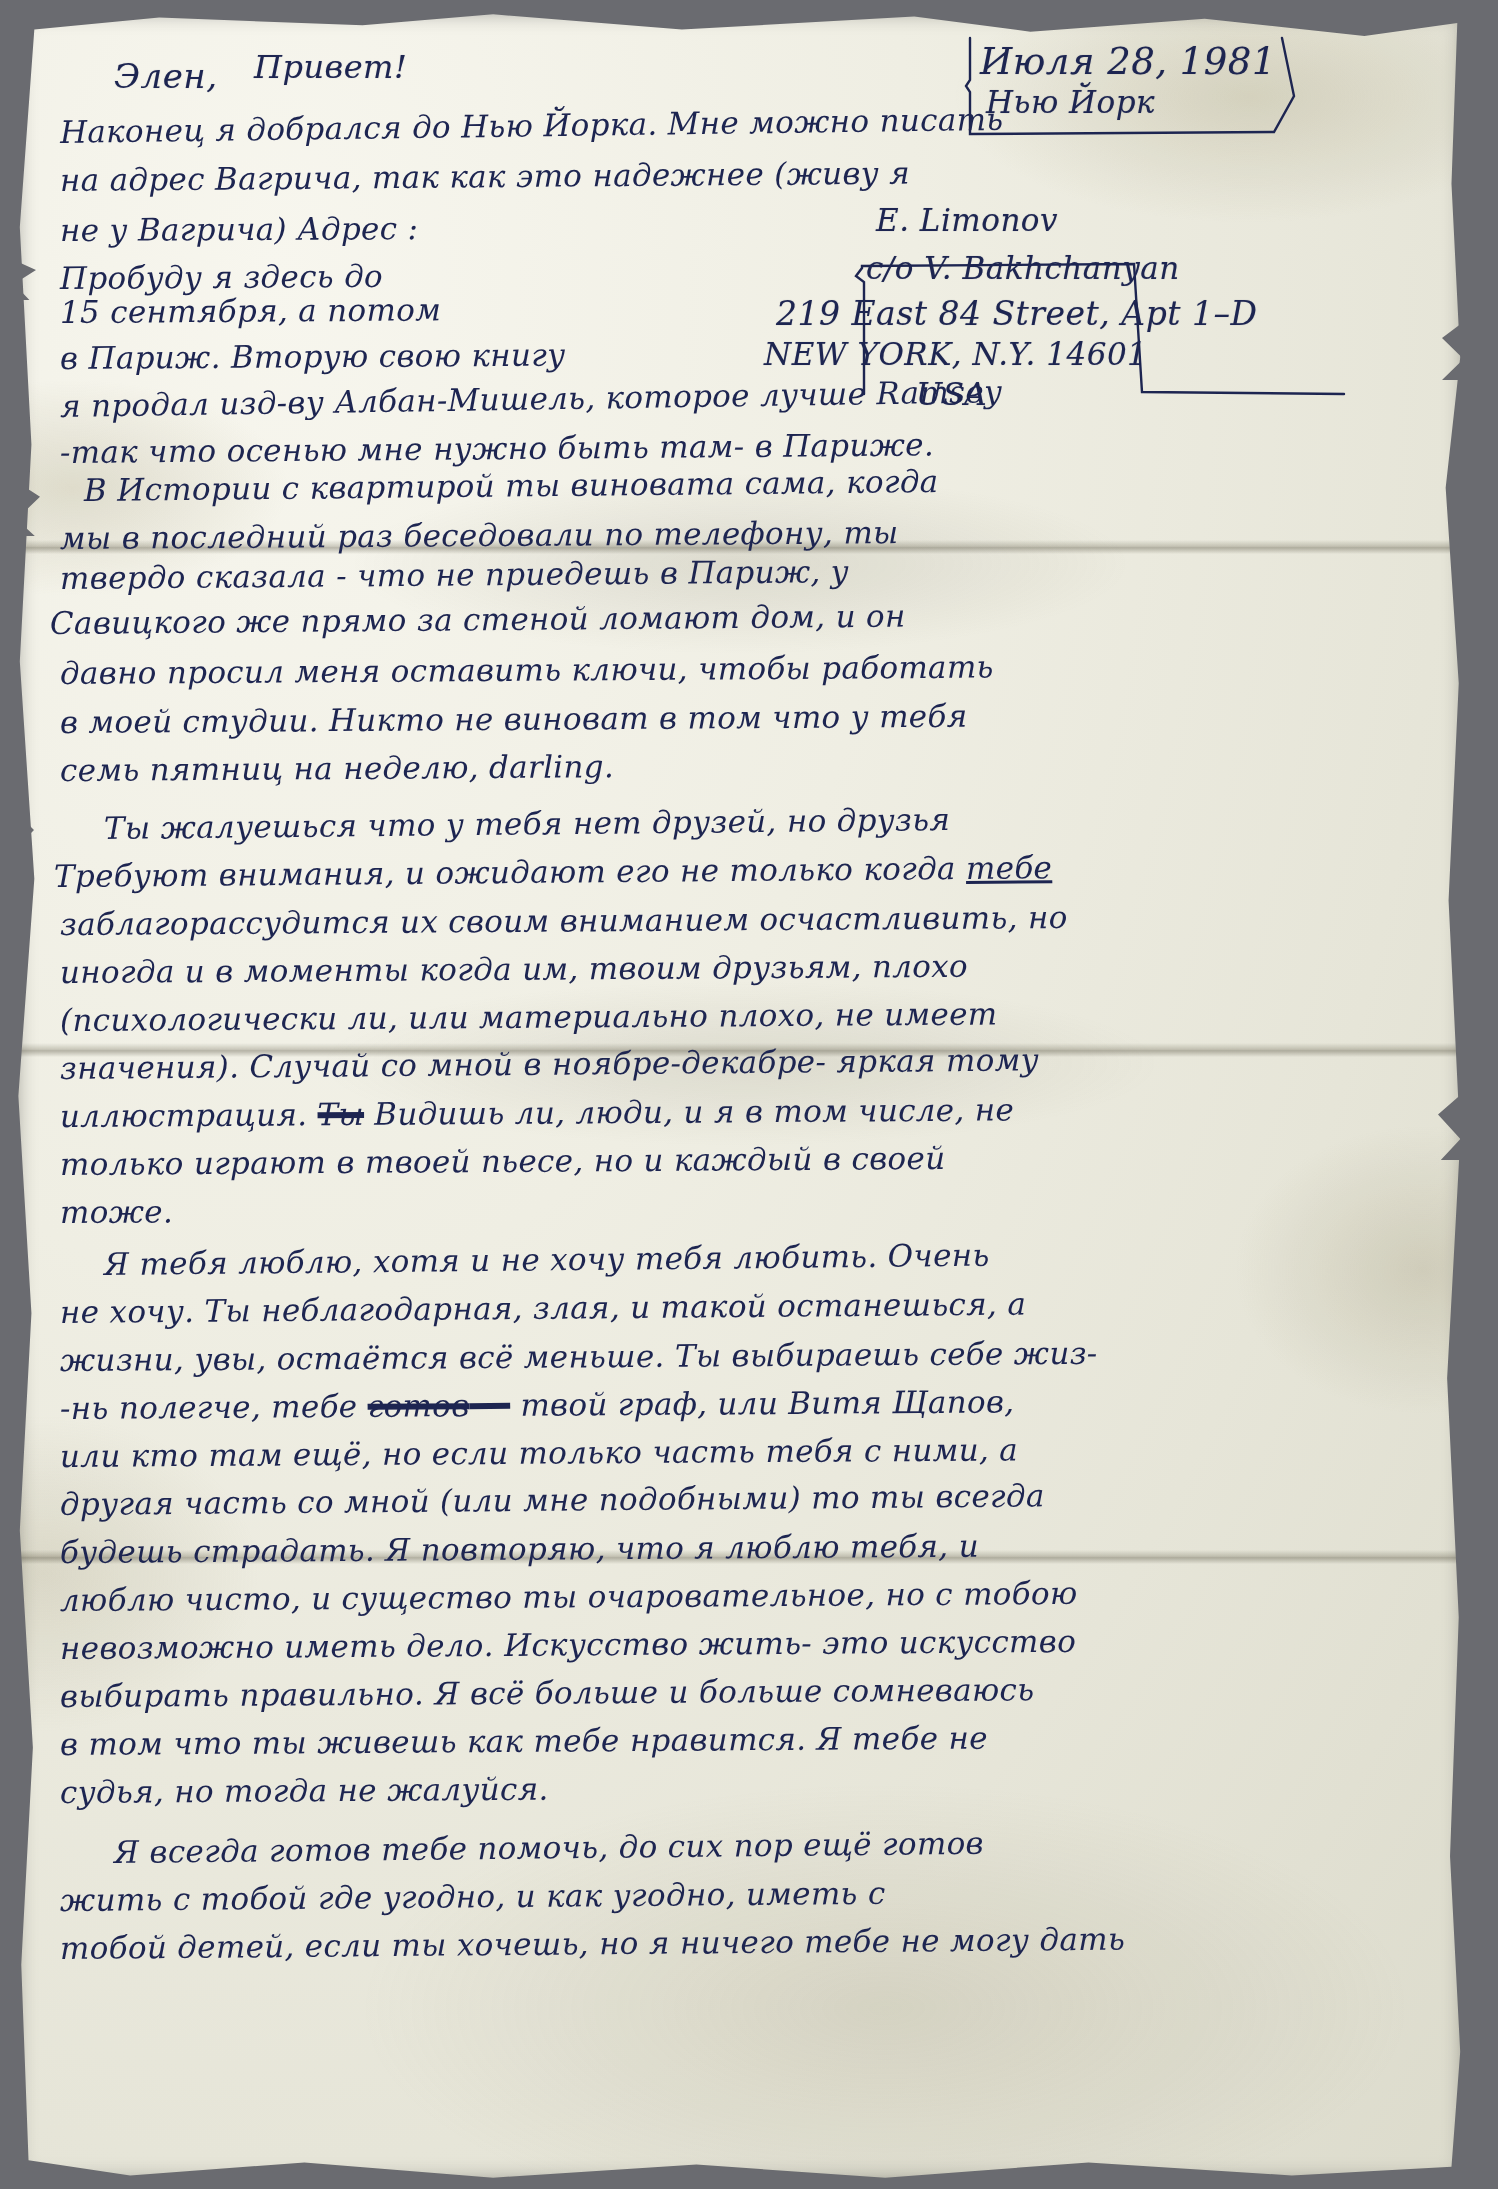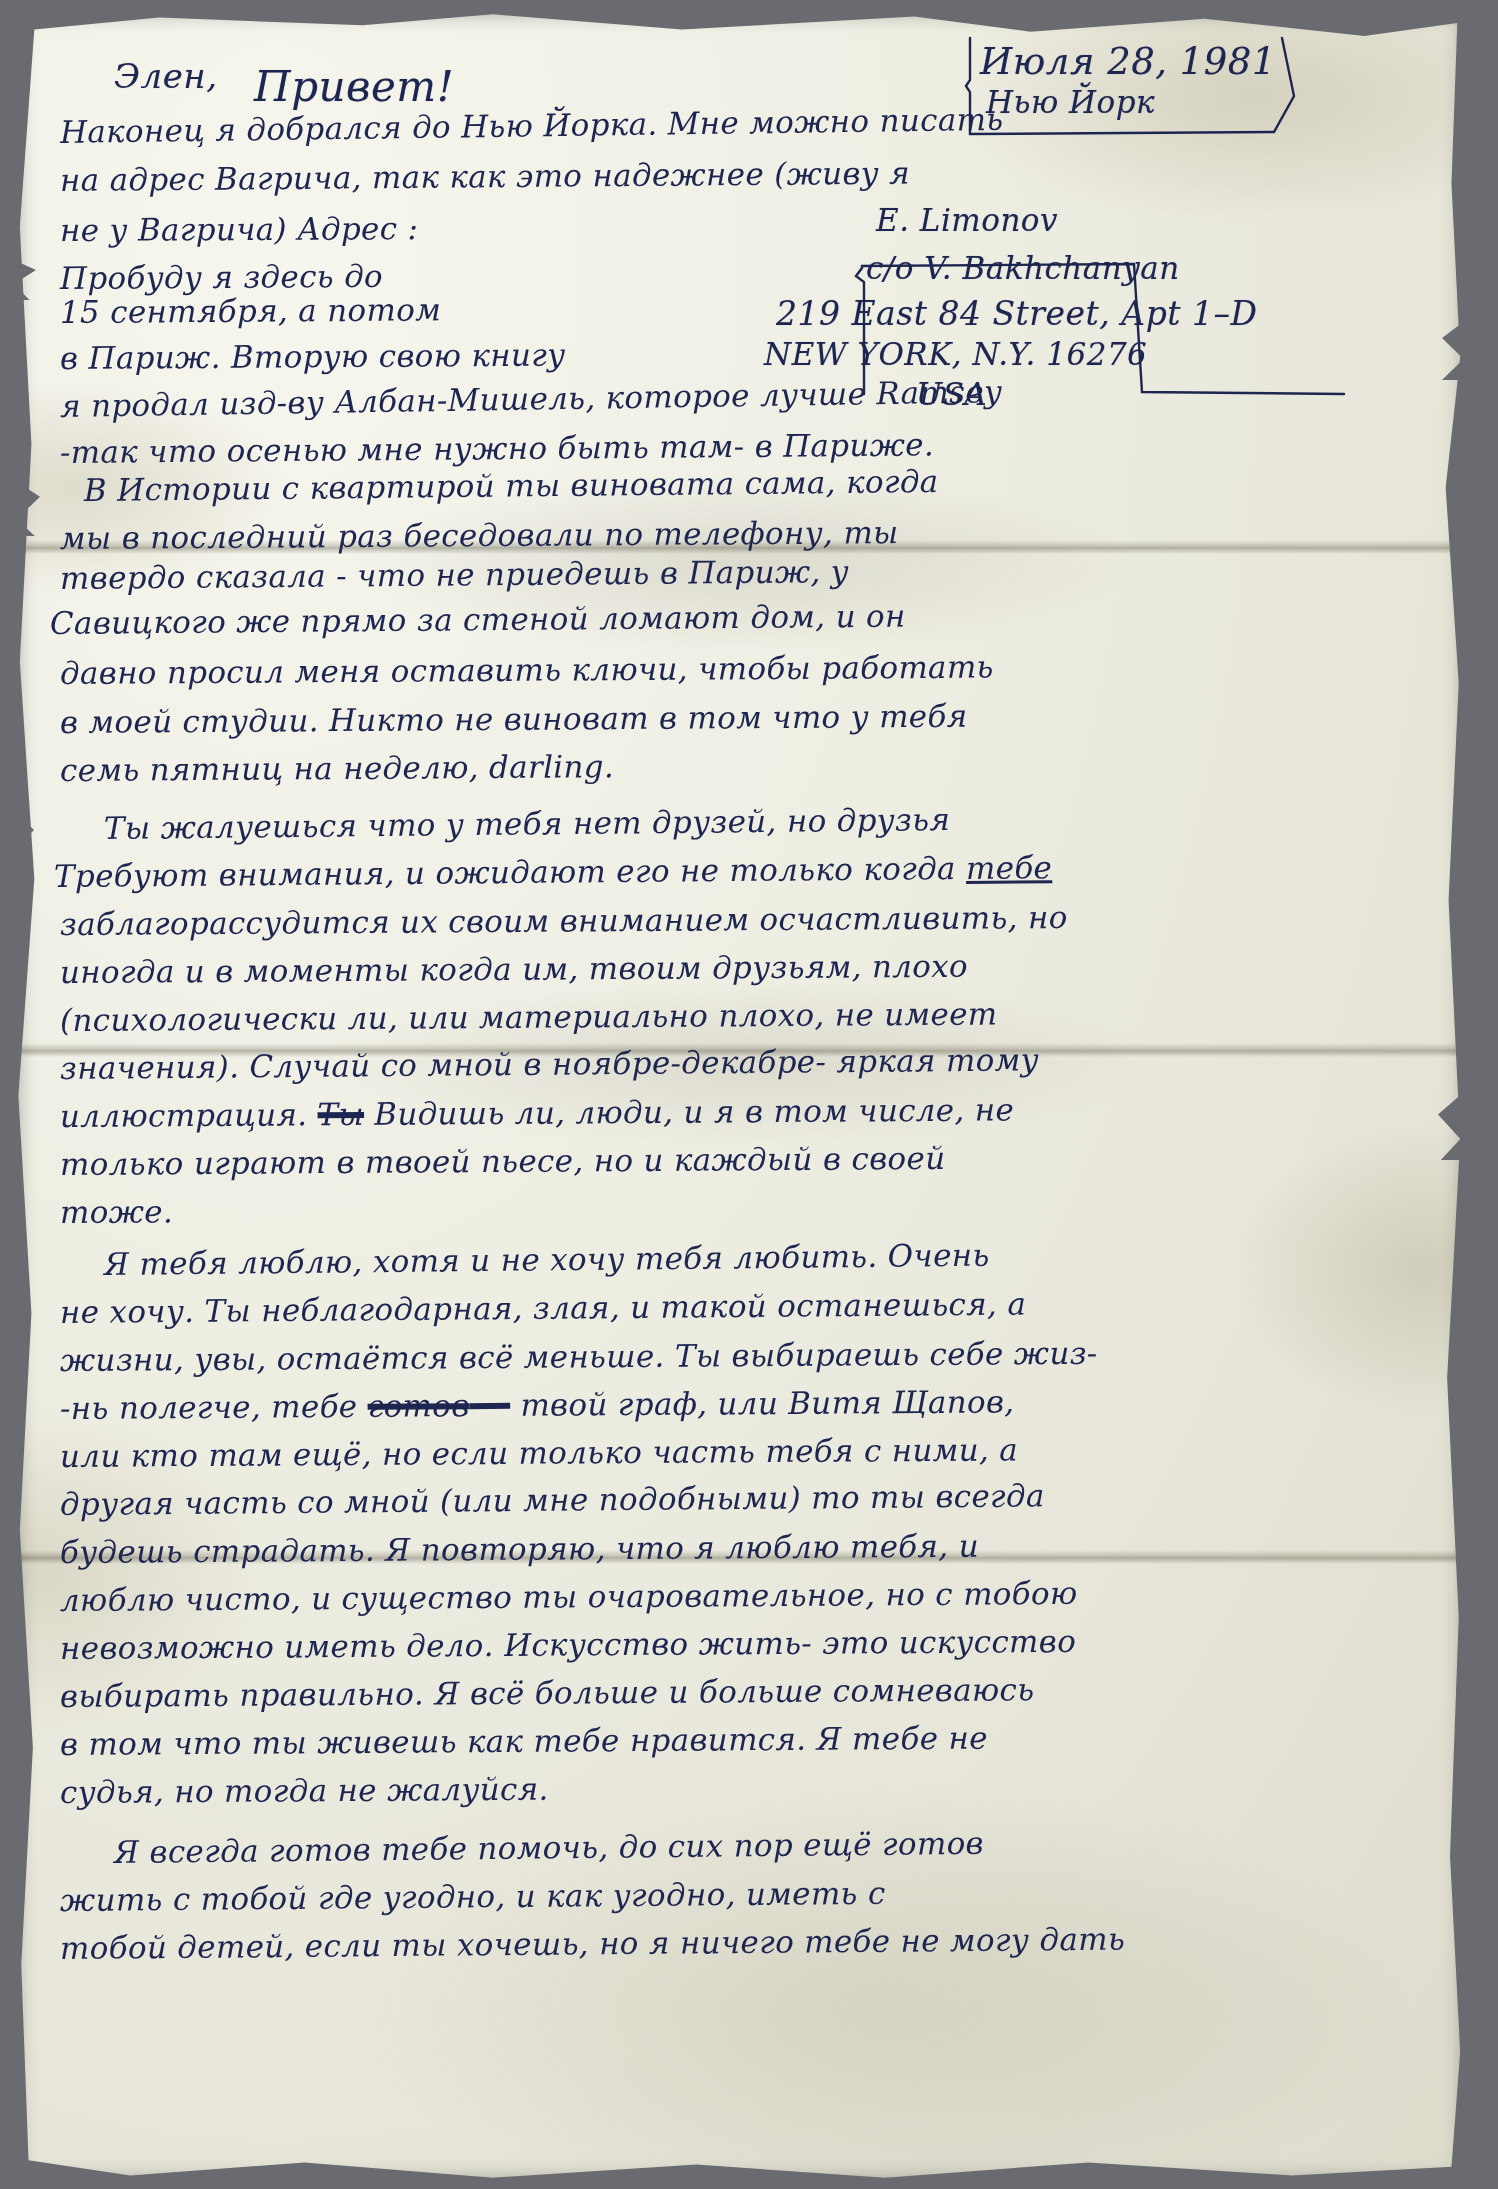--- a/index.html
+++ b/index.html
@@ -131,39 +131,39 @@
 
     <div id="date-block">
       <svg width="400" height="110" viewBox="0 0 400 110">
         <path d="M6,2 L6,44 L2,50 L6,56 L6,98 L310,96 L330,60 L318,2" fill="none" stroke="#1d2551" stroke-width="2.4" stroke-linecap="round"></path>
       </svg>
       <div class="hw d1">Июля 28, 1981</div>
       <div class="hw d2">Нью Йорк</div>
     </div>
 
     <div class="hw" style="left:100px; top:46px; font-size:34px;">Элен,</div>
-    <div class="hw" style="left:240px; top:52px; font-size:42px;text-align:right;">Привет!</div>
+    <div class="hw" style="left:240px; top:38px; font-size:32px;text-align:right;">Привет!</div>
 
     <div class="line" style="top:104px;  transform: rotate(-0.8deg); font-size:31px;">Наконец я добрался до Нью Йорка. Мне можно писать</div>
     <div class="line" style="top:152px;  transform: rotate(-0.5deg); font-size:31px;">на адрес Вагрича, так как это надежнее (живу я</div>
     <div class="line" style="top:202px;  transform: rotate(-0.3deg); font-size:31px; width:600px; right:auto;">не у Вагрича) Адрес :</div>
     <div class="line" style="top:250px;  transform: rotate(-0.4deg); font-size:31px; width:420px; right:auto;">Пробуду я здесь до</div>
     <div class="line" style="top:284px;  transform: rotate(-0.4deg); font-size:31px; width:420px; right:auto;">15 сентября, а потом</div>
     <div class="line" style="top:330px;  transform: rotate(-0.4deg); font-size:31px; width:520px; right:auto;">в Париж. Вторую свою книгу</div>
     <div class="line" style="top:378px;  transform: rotate(-0.9deg); font-size:31px;">я продал изд-ву Албан-Мишель, которое лучше Ramsey</div>
     <div class="line" style="top:424px;  transform: rotate(-0.5deg); font-size:31px;">-так что осенью мне нужно быть там- в Париже.</div>
 
     <div id="addr-block">
       <svg width="700" height="210" viewBox="0 0 700 210">
         <path d="M160,198 L160,86 L152,80 L158,72 L158,70 L430,68 L438,196 L640,198" fill="none" stroke="#1d2551" stroke-width="2.4" stroke-linecap="round"></path>
       </svg>
       <div class="hw a" style="left:172px; top:6px;">E. Limonov</div>
       <div class="hw a" style="left:162px; top:54px;">c/o V. Bakhchanyan</div>
       <div class="hw a" style="left:48px;  top:98px; font-size:33px;margin-left:24px;">219 East  84 Street,  Apt 1–D</div>
-      <div class="hw a" style="left:60px;  top:140px;">NEW YORK, N.Y. 16276</div>
+      <div class="hw a" style="left:60px;  top:140px;">NEW YORK, N.Y. 14601</div>
       <div class="hw a" style="left:212px; top:180px;">USA</div>
     </div>
 
     <div class="line" style="top:462px;  transform: rotate(-0.6deg); font-size:31px; left:70px;">В Истории с квартирой ты виновата сама, когда</div>
     <div class="line" style="top:510px;  transform: rotate(-0.4deg); font-size:31px;">мы в последний раз беседовали по телефону, ты</div>
     <div class="line" style="top:550px;  transform: rotate(-0.5deg); font-size:31px;">твердо сказала - что не приедешь в Париж, у</div>
     <div class="line" style="top:595px;  transform: rotate(-0.5deg); font-size:31px; left:36px;">Савицкого же прямо за стеной ломают дом, и он</div>
     <div class="line" style="top:645px;  transform: rotate(-0.4deg); font-size:31px;">давно просил меня оставить ключи, чтобы работать</div>
     <div class="line" style="top:694px;  transform: rotate(-0.4deg); font-size:31px;">в моей студии. Никто не виноват в том что у тебя</div>
     <div class="line" style="top:742px;  transform: rotate(-0.4deg); font-size:31px;">семь пятниц на неделю, darling.</div>

